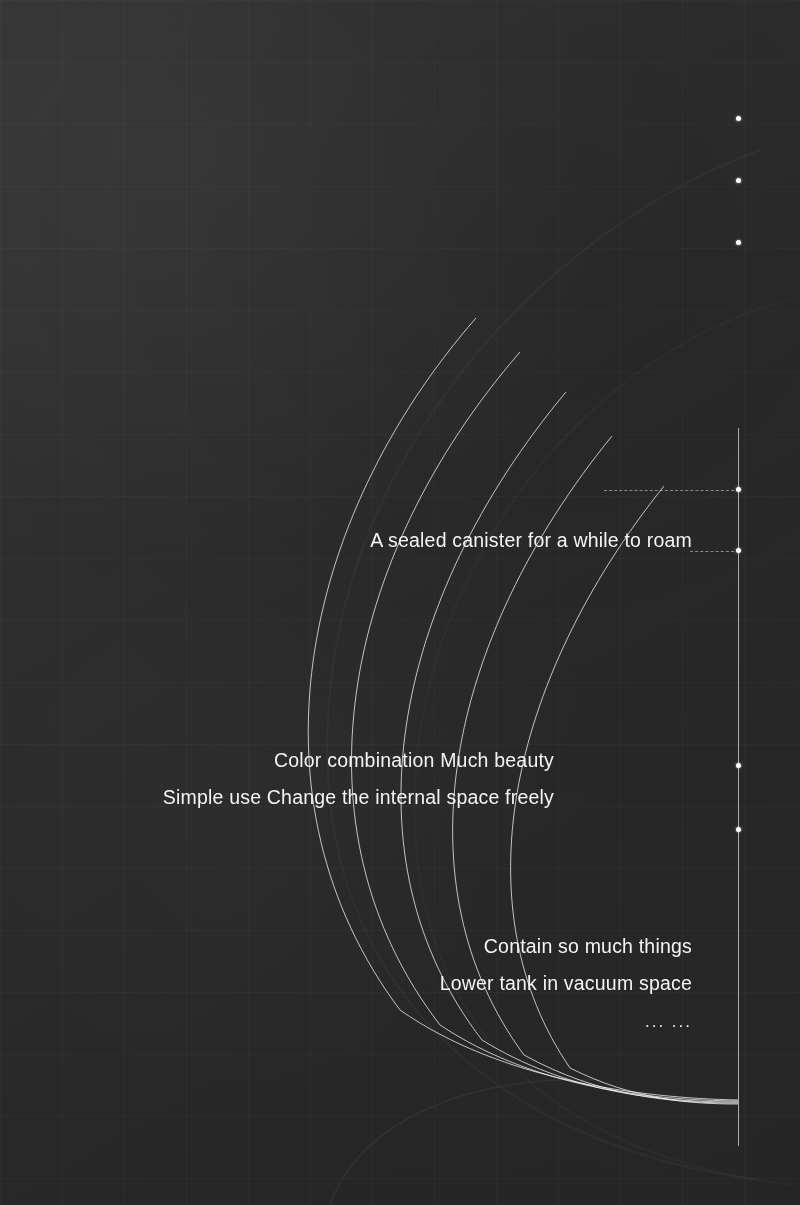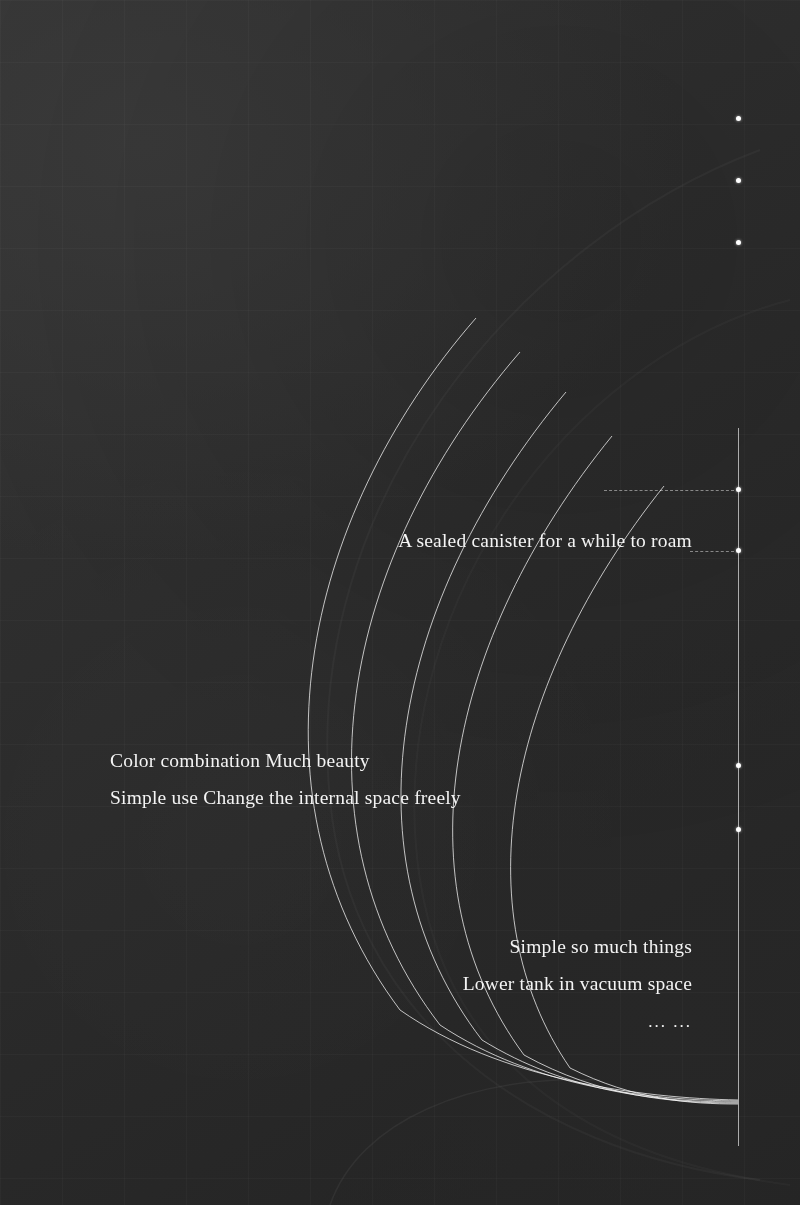--- a/index.html
+++ b/index.html
@@ -71,30 +71,29 @@
     border-top: 1px dashed rgba(255,255,255,0.45);
   }
 
   .curves { position: absolute; inset: 0; pointer-events: none; }
 
   .text-block {
     position: absolute;
     right: 108px;
     text-align: right;
     letter-spacing: .2px;
-    font-family: Liberation Serif, serif;
   }
   .text-block .line {
     font-size: 19.5px;
     line-height: 37px;
     color: #f4f4f4;
     white-space: nowrap;
   }
   .block-a { top: 522px; }
-  .block-b { top: 742px; right: 246px; text-align: left; left: 110px; }
+  .block-b { top: 742px; right: 246px; text-align: right; left: 110px; }
   .block-b .line { line-height: 37px; }
   .block-c { top: 928px; }
   .block-c .ellipsis { font-size: 17px; line-height: 40px; letter-spacing: 2px; }
 </style>
 </head>
 <body>
 
 <div class="stage">
 
   <div class="grid-texture"></div>
@@ -134,18 +133,18 @@
   <div class="text-block block-a">
     <div class="line">A sealed canister for a while to roam</div>
   </div>
 
   <div class="text-block block-b">
     <div class="line">Color combination  Much beauty</div>
     <div class="line">Simple use  Change the internal space freely</div>
   </div>
 
   <div class="text-block block-c">
-    <div class="line">Simple so much things</div>
+    <div class="line">Contain so much things</div>
     <div class="line">Lower tank in vacuum space</div>
     <div class="line ellipsis">... ...</div>
   </div>
 
 </div>
 
 </body></html>

